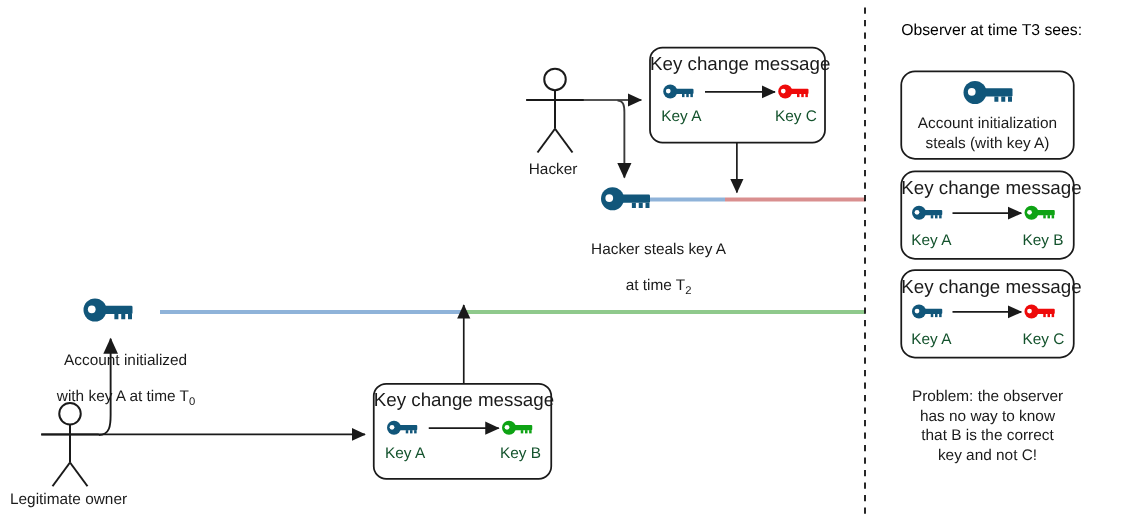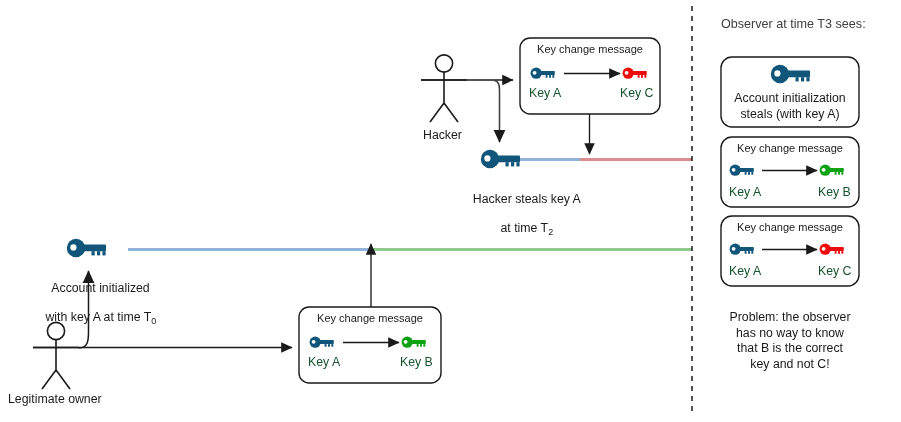--- a/index.html
+++ b/index.html
@@ -3,23 +3,23 @@
 <meta charset="utf-8">
 <style>
   html,body{margin:0;padding:0;background:#ffffff;}
   body{width:901px;height:422px;overflow:hidden;
        font-family:"Liberation Sans","DejaVu Sans",sans-serif;color:#1a1a1a;}
   #canvas{position:relative;width:901px;height:422px;}
   svg#diagram{position:absolute;left:0;top:0;width:901px;height:422px;}
   .lbl{position:absolute;font-size:12.3px;line-height:14.5px;color:#1a1a1a;
        text-align:center;white-space:pre;}
   .lbl.left{text-align:right;white-space:nowrap;}
-  .boxtitle{position:absolute;font-size:11px;color:#1a1a1a;text-align:center;white-space:nowrap;}
+  .boxtitle{position:absolute;font-size:15px;color:#1a1a1a;text-align:center;white-space:nowrap;}
   .keylbl{position:absolute;font-size:12.3px;color:#14532d;white-space:nowrap;}
-  .panel-head{position:absolute;font-size:12.6px;color:#404040;white-space:nowrap;}
+  .panel-head{position:absolute;font-size:12.6px;color:#000000;white-space:nowrap;}
   .panel-txt{position:absolute;font-size:12.3px;line-height:15.5px;color:#1a1a1a;
              text-align:center;width:176px;}
   sub{font-size:9px;vertical-align:baseline;position:relative;top:3px;}
 </style>
 </head>
 <body>
 
 <div id="canvas">
 
   <svg id="diagram" viewBox="0 0 901 422">

